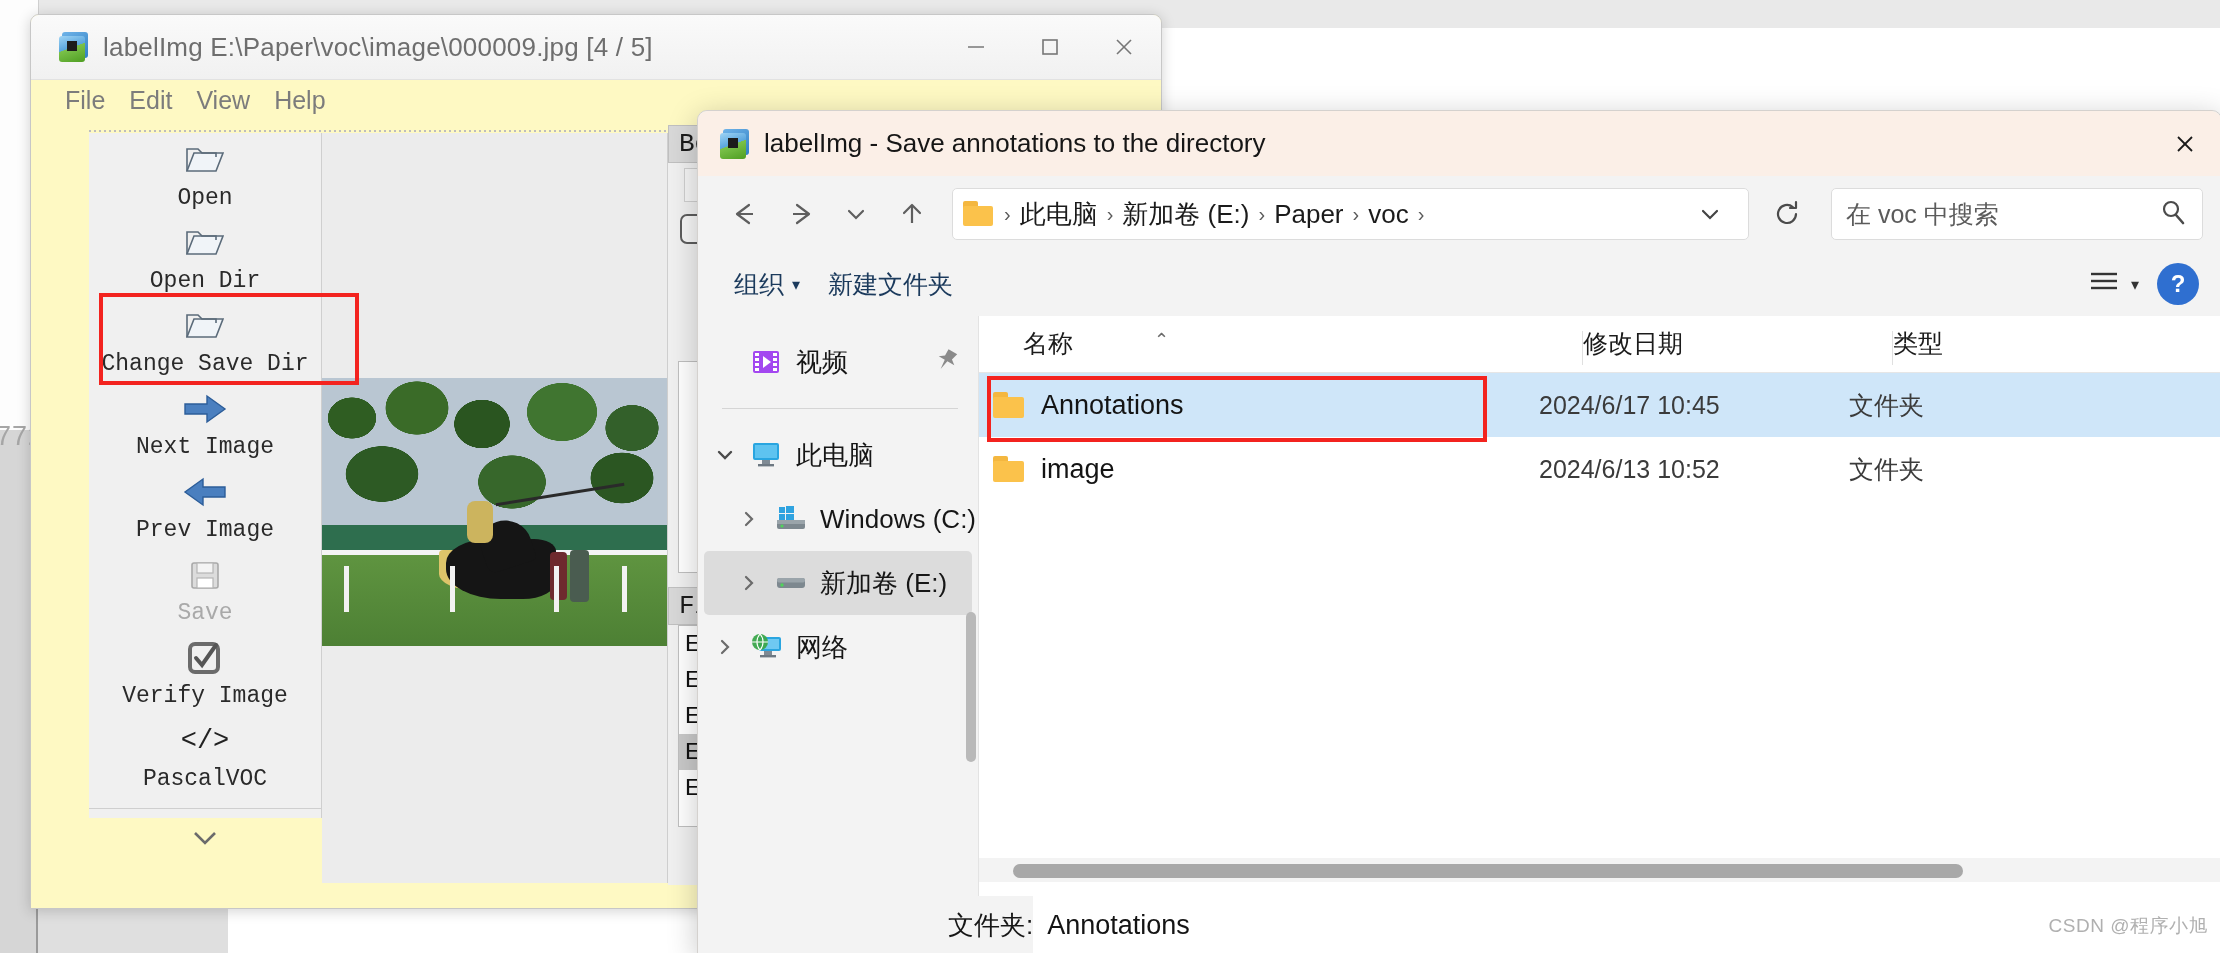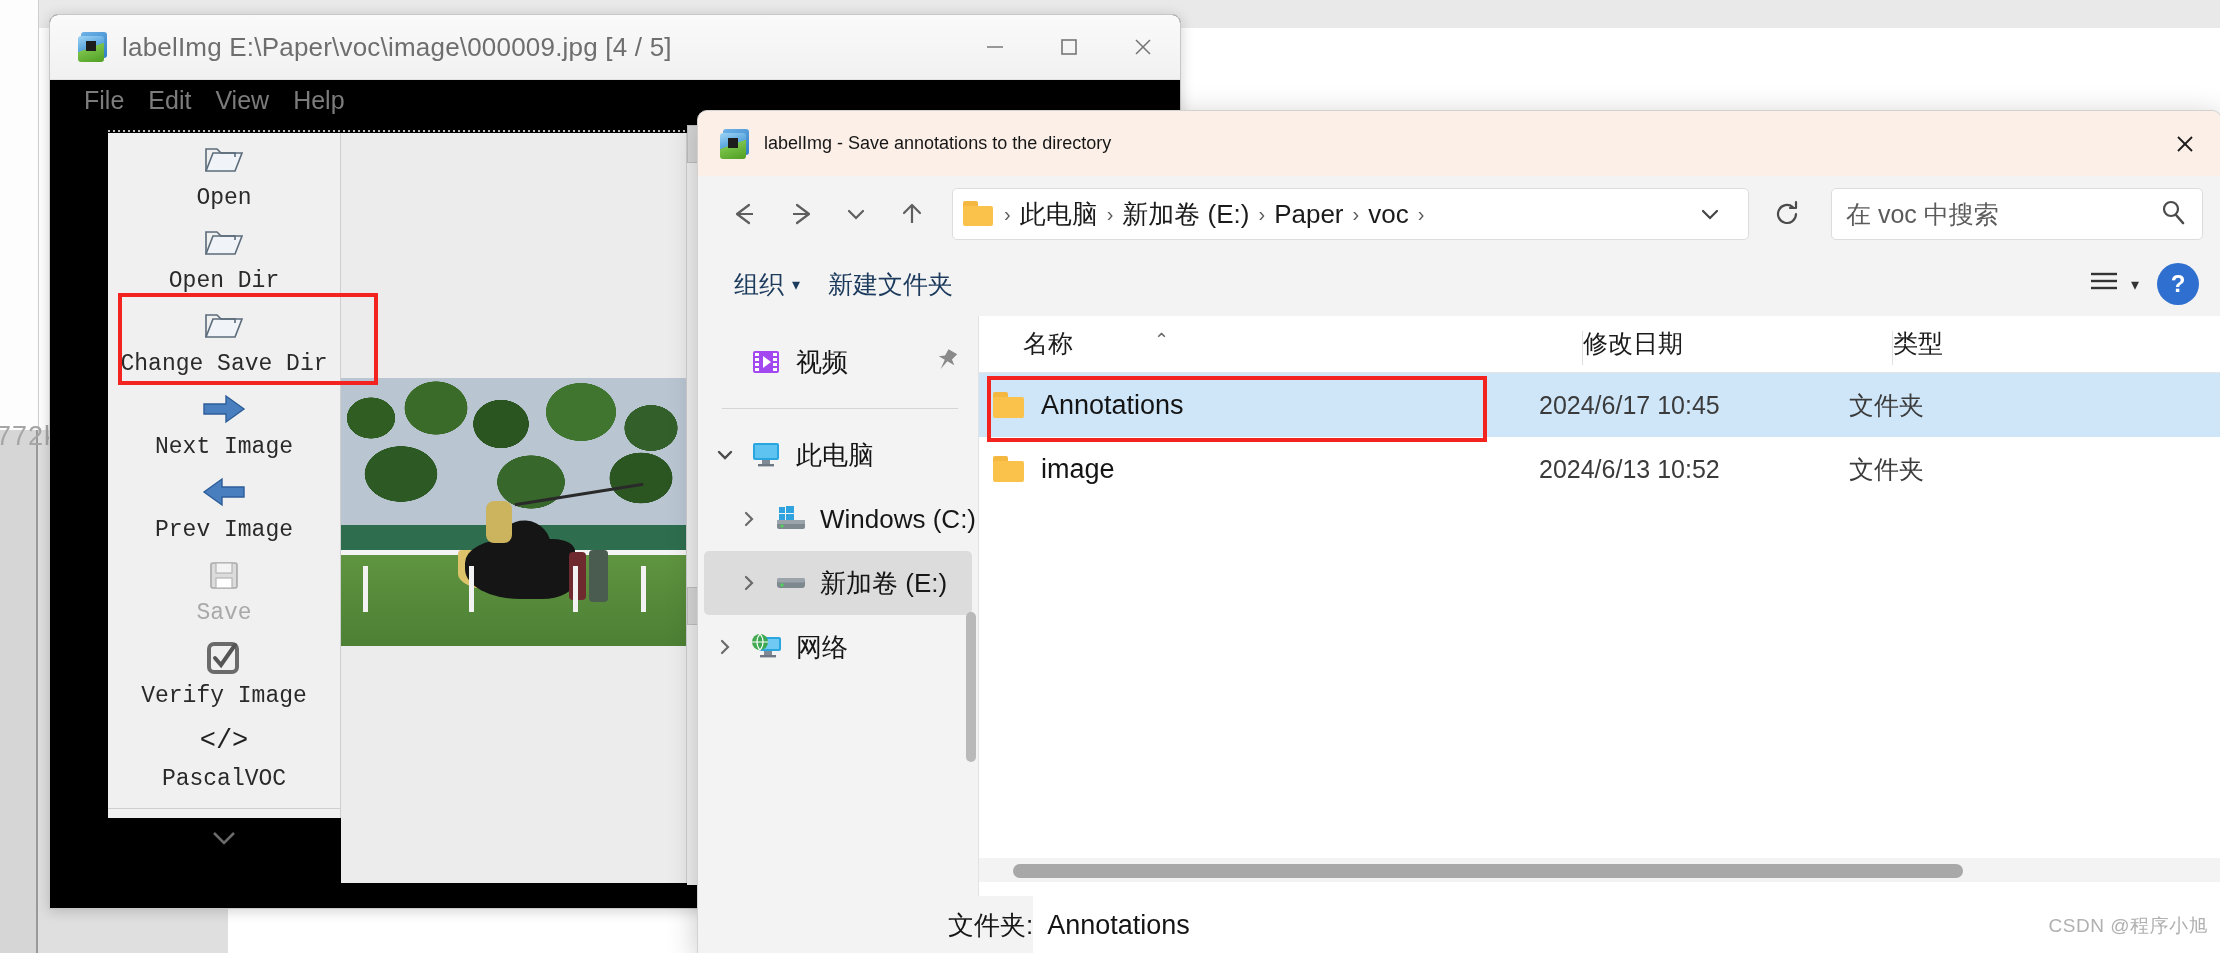--- a/index.html
+++ b/index.html
@@ -14,22 +14,22 @@
   #bg-band-top{position:absolute;left:0;top:0;width:2220px;height:28px;background:#e9e9e9;}
   #bg-band-top .bg-txt{position:absolute;left:760px;top:-4px;color:#c9c9c9;font-size:19px;letter-spacing:2px;}
   #bg-left-panel{position:absolute;left:0;top:0;width:38px;height:430px;background:#fdfdfd;border-right:1px solid #d0d0d0;}
   #bg-left-lower{position:absolute;left:0;top:430px;width:228px;height:523px;background:#dfdfdf;}
   #bg-left-lower2{position:absolute;left:0;top:430px;width:38px;height:523px;background:#d6d6d6;}
   #bg-text-772{position:absolute;left:-4px;top:421px;font-size:27px;color:#a6a6a6;letter-spacing:1px;}
   #bg-vline{position:absolute;left:36px;top:430px;width:2px;height:523px;background:#9a9a9a;}
 
   
   #labelimg-window{
-    position:absolute;left:49px;top:14px;width:1130px;height:893px;
-    background:#000000;border:1px solid #c7c7c7;border-radius:9px 9px 0 0;
+    position:absolute;left:30px;top:14px;width:1130px;height:893px;
+    background:#fef9c3;border:1px solid #c7c7c7;border-radius:9px 9px 0 0;
     box-shadow:0 2px 14px rgba(0,0,0,.18);overflow:hidden;
   }
   #li-titlebar{height:64px;background:linear-gradient(#fafafa,#f1f1f1);display:flex;align-items:center;
     border-bottom:1px solid #e2e2e2;}
   #li-app-icon{width:30px;height:30px;margin-left:28px;margin-right:14px;position:relative;flex:0 0 auto;}
   #li-app-icon .sq1{position:absolute;left:3px;top:0;width:26px;height:26px;background:linear-gradient(145deg,#6fb3e8,#2f7fc4);border-radius:3px;}
   #li-app-icon .sq2{position:absolute;left:0;top:4px;width:26px;height:26px;background:linear-gradient(160deg,#9fd4f5 0%,#59a5dd 45%,#7bc24a 46%,#4f9e22 100%);border-radius:3px;}
   #li-app-icon .blk{position:absolute;left:8px;top:9px;width:10px;height:10px;background:#1c1c1c;}
   #li-title{font-size:26px;color:#6e6e6e;letter-spacing:.2px;white-space:nowrap;}
   #li-winbtns{margin-left:auto;display:flex;height:64px;}
@@ -79,21 +79,21 @@
   #dialog{
     position:absolute;left:697px;top:110px;width:1523px;height:843px;
     background:#f3f3f3;border:1px solid #d4d1ce;border-radius:10px 10px 0 0;
     box-shadow:0 6px 30px rgba(0,0,0,.22);overflow:hidden;
   }
   #dlg-title{height:65px;background:#fbefe7;display:flex;align-items:center;border-radius:9px 9px 0 0;}
   #dlg-icon{width:30px;height:30px;margin-left:22px;margin-right:14px;position:relative;flex:0 0 auto;}
   #dlg-icon .sq1{position:absolute;left:3px;top:0;width:26px;height:26px;background:linear-gradient(145deg,#6fb3e8,#2f7fc4);border-radius:3px;}
   #dlg-icon .sq2{position:absolute;left:0;top:4px;width:26px;height:26px;background:linear-gradient(160deg,#9fd4f5 0%,#59a5dd 45%,#7bc24a 46%,#4f9e22 100%);border-radius:3px;}
   #dlg-icon .blk{position:absolute;left:8px;top:9px;width:10px;height:10px;background:#1c1c1c;}
-  #dlg-title-text{font-size:18px;color:#161616;white-space:nowrap;}
+  #dlg-title-text{font-size:26px;color:#161616;white-space:nowrap;}
   #dlg-close{margin-left:auto;width:72px;height:65px;display:flex;align-items:center;justify-content:center;color:#1a1a1a;}
 
   #dlg-navbar{height:76px;display:flex;align-items:center;padding:0 18px;gap:0;}
   .nav-ico{width:56px;height:52px;display:flex;align-items:center;justify-content:center;color:#5e5e5e;flex:0 0 auto;}
   #crumbbar{flex:1;height:52px;background:#ffffff;border:1px solid #dcdcdc;border-radius:5px;display:flex;align-items:center;padding:0 10px;margin-left:12px;box-sizing:border-box;}
   .crumb-folder{width:34px;height:26px;margin-right:4px;position:relative;flex:0 0 auto;}
   .crumb-folder .tab{position:absolute;left:0;top:0;width:15px;height:7px;background:#f4b73f;border-radius:2px 2px 0 0;}
   .crumb-folder .body{position:absolute;left:0;top:5px;width:30px;height:20px;background:#fbc24b;border-radius:2px;}
   .crumb{font-size:26px;color:#1b1b1b;padding:0 6px;white-space:nowrap;}
   .crumb-sep{font-size:20px;color:#5a5a5a;padding:0 3px;}

